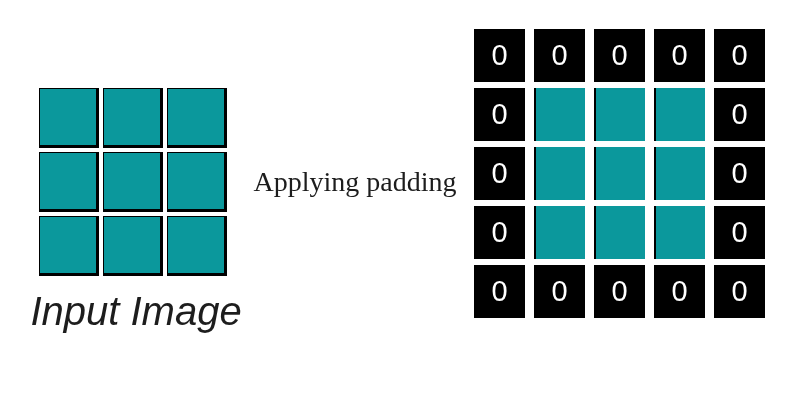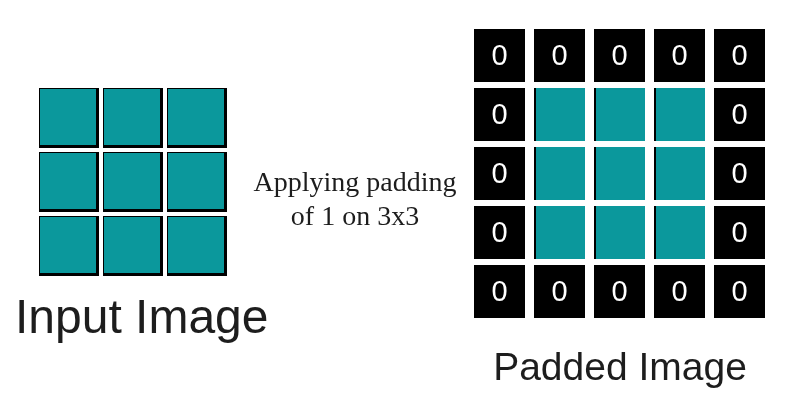--- a/index.html
+++ b/index.html
@@ -74,21 +74,22 @@
   .caption {
     position: absolute;
     text-align: center;
     color: var(--text, #1d1d1d);
     white-space: nowrap;
   }
   .caption-input {
     left: 15px;
     top: 289px;
     width: 242px;
-    font-size: 48px;
+    font-size: 40px;
+    font-style: italic;
   }
   .caption-padded {
     left: 466px;
     top: 345px;
     width: 308px;
     font-size: 39px;
   }
 </style>
 </head>
 <body>
@@ -104,21 +105,20 @@
       <div class="input-cell"></div>
       <div class="input-cell"></div>
       <div class="input-cell"></div>
       <div class="input-cell"></div>
     </div>
 
   <div class="caption caption-input">Input Image</div>
 
   <div class="annotation">
     <div>Applying padding</div>
-    <div>of 1 on 3x3</div>
   </div>
 
   <div class="padded-grid" id="padded-grid">
       <div class="pad-cell pad-zero">0</div>
       <div class="pad-cell pad-zero">0</div>
       <div class="pad-cell pad-zero">0</div>
       <div class="pad-cell pad-zero">0</div>
       <div class="pad-cell pad-zero">0</div>
       <div class="pad-cell pad-zero">0</div>
       <div class="pad-cell pad-teal"></div>
@@ -135,15 +135,14 @@
       <div class="pad-cell pad-teal"></div>
       <div class="pad-cell pad-teal"></div>
       <div class="pad-cell pad-zero">0</div>
       <div class="pad-cell pad-zero">0</div>
       <div class="pad-cell pad-zero">0</div>
       <div class="pad-cell pad-zero">0</div>
       <div class="pad-cell pad-zero">0</div>
       <div class="pad-cell pad-zero">0</div>
     </div>
 
-  <div class="caption caption-padded">Padded Image</div>
 
 </div>
 
 </body></html>

